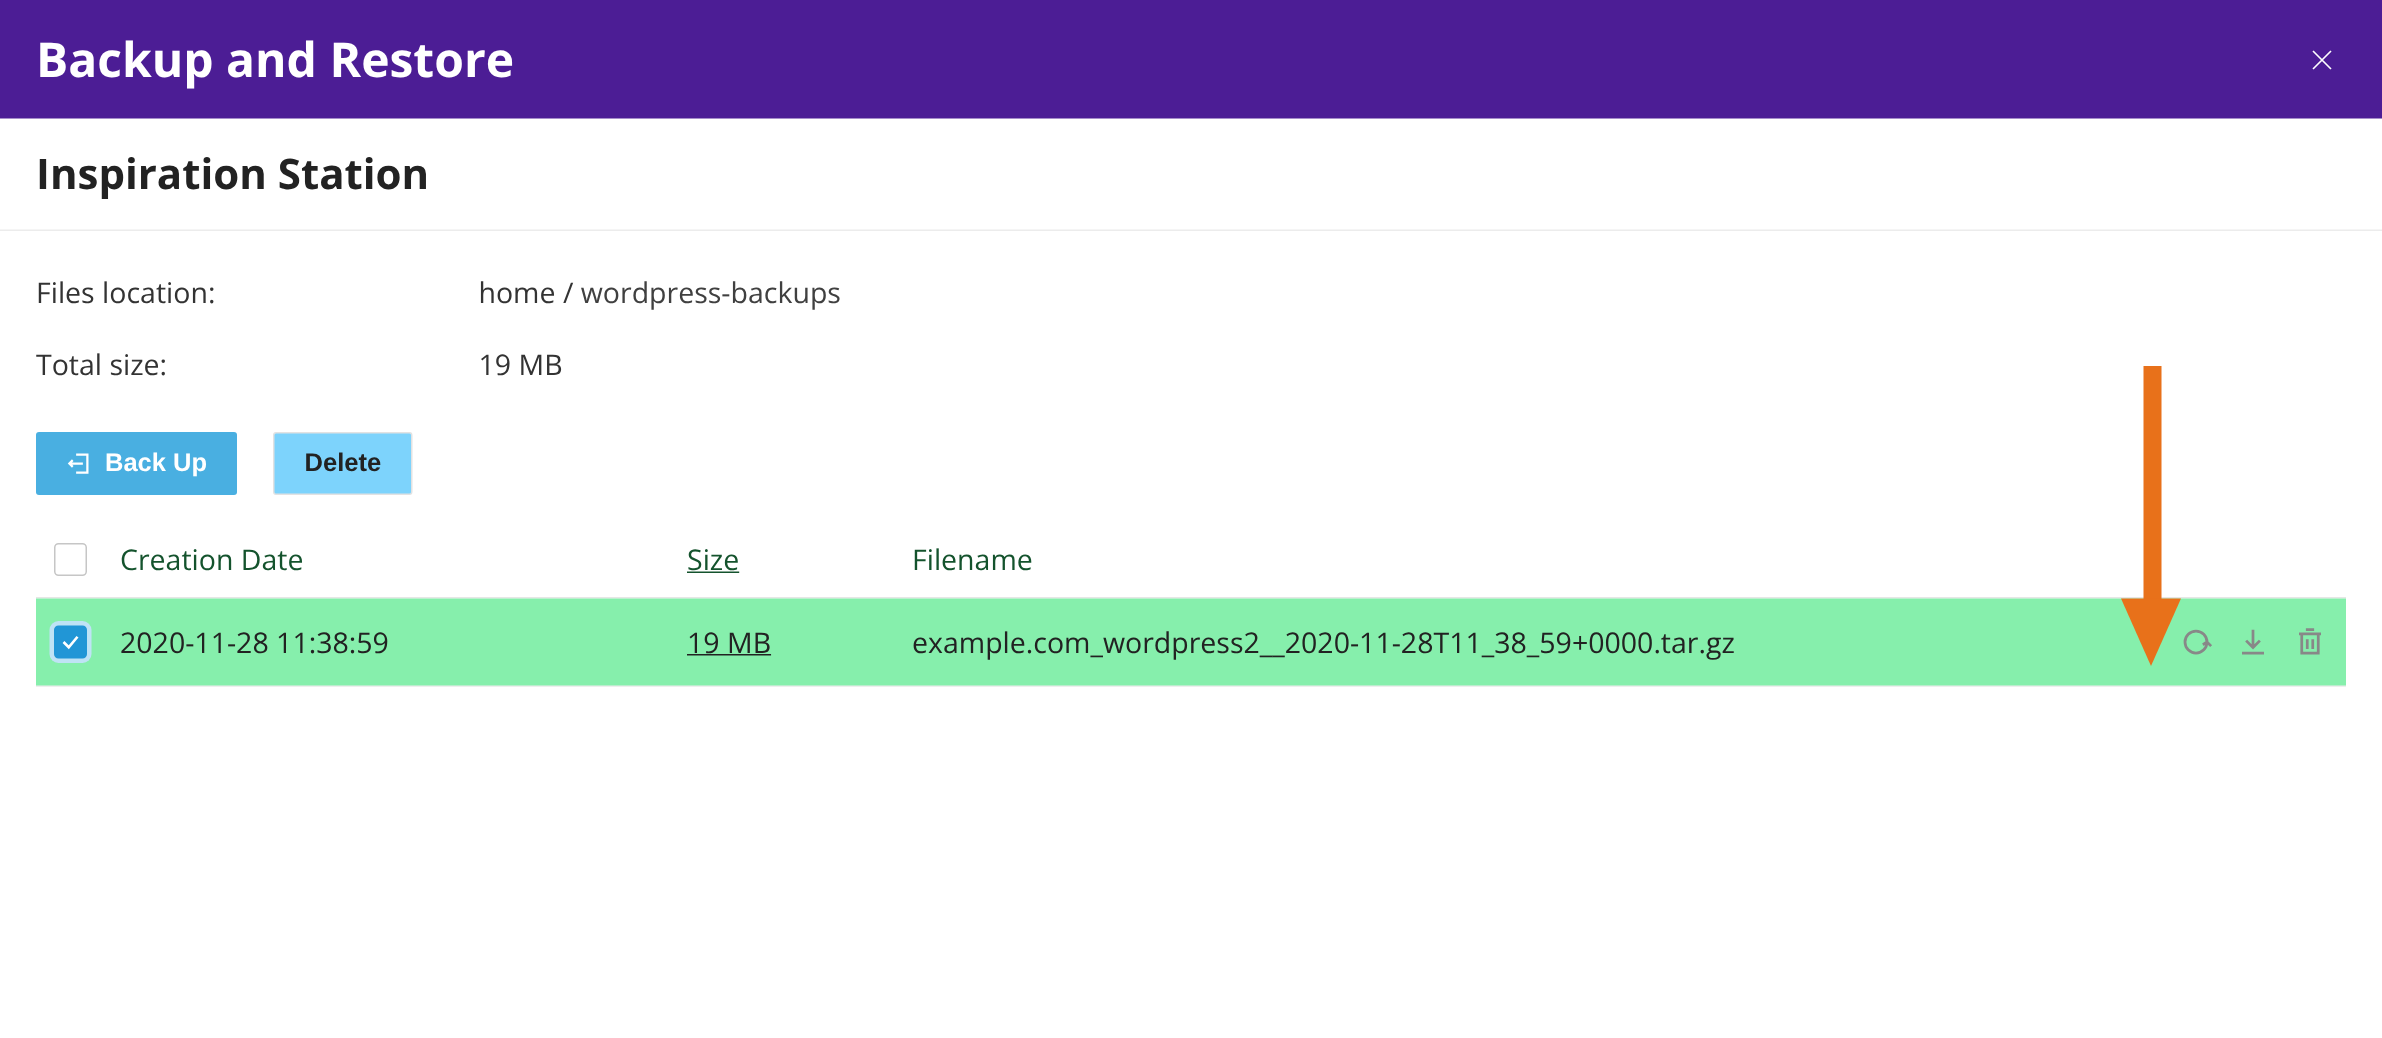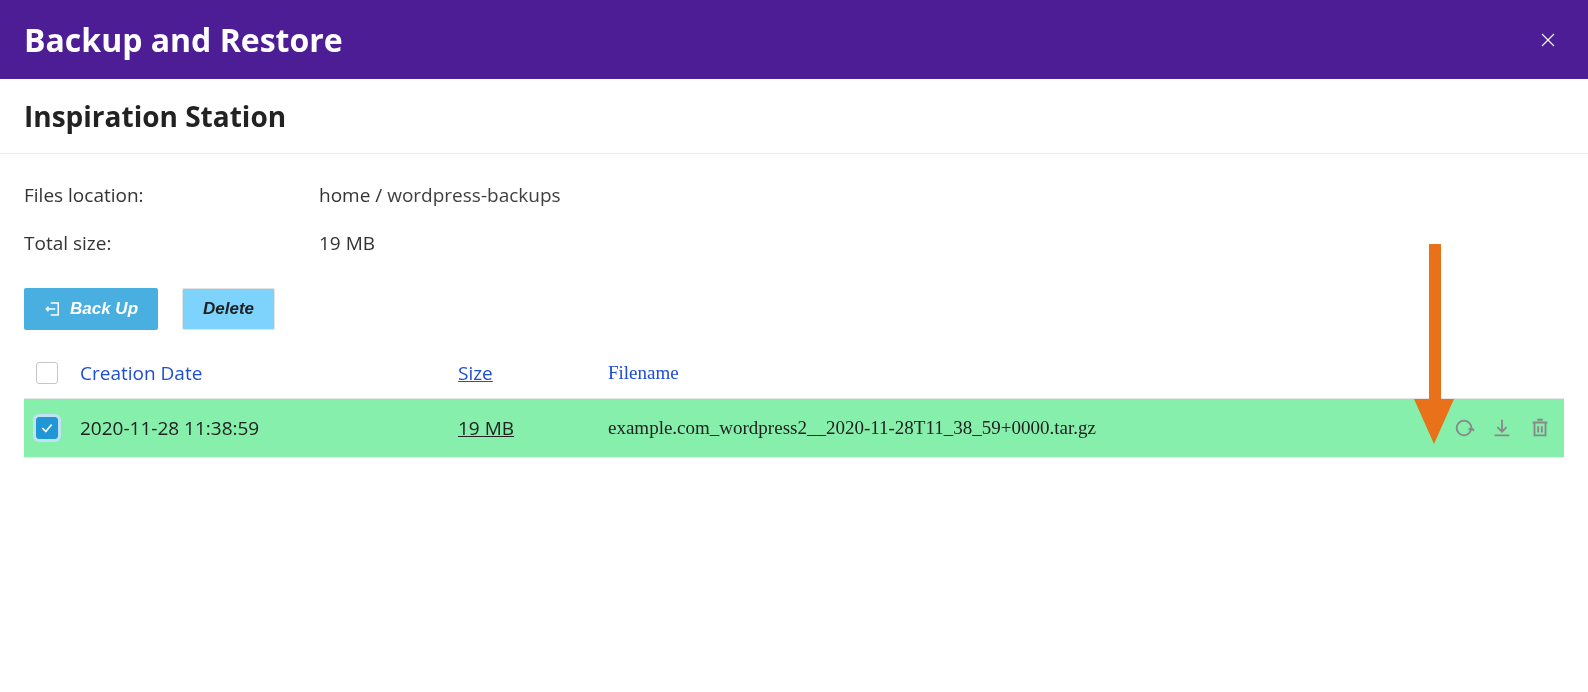--- a/index.html
+++ b/index.html
@@ -66,21 +66,20 @@
     }
     .btn {
       display: inline-flex;
       align-items: center;
       padding: 10px 20px;
       font-size: 17px;
       border: none;
       cursor: pointer;
       border-radius: 2px;
       font-weight: 600;
-      font-style: italic;
     }
     .btn-primary {
       background: #49afe1;
       color: #fff;
     }
     .btn-primary svg {
       margin-right: 8px;
       stroke: #fff;
     }
     .btn-secondary {
@@ -90,26 +89,26 @@
     }
     .table-wrap {
       padding: 0 24px;
     }
     .table-header {
       display: flex;
       align-items: center;
       padding: 12px 12px;
       border-bottom: 1px solid #e6e6e6;
       font-size: 19px;
-      color: #1d4ed8;
+      color: #14532d;
     }
     .col-check { width: 44px; display:flex; align-items:center; }
     .col-date { width: 378px; }
     .col-size { width: 150px; text-decoration: underline; }
-    .col-filename { flex: 1; font-family: Liberation Serif, serif; }
+    .col-filename { flex: 1; }
     .col-actions { width: 140px; display:flex; justify-content:flex-end; gap: 14px; align-items:center; }
     .table-row {
       display: flex;
       align-items: center;
       padding: 16px 12px;
       background: #86efac;
       border-bottom: 1px solid #eee;
       font-size: 19px;
     }
     .checkbox {

